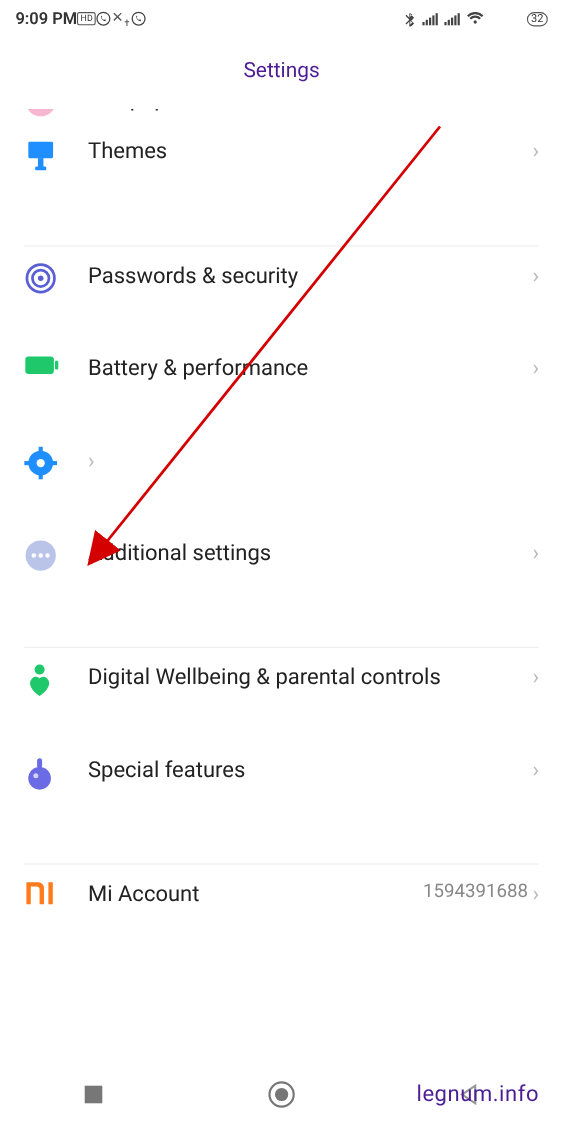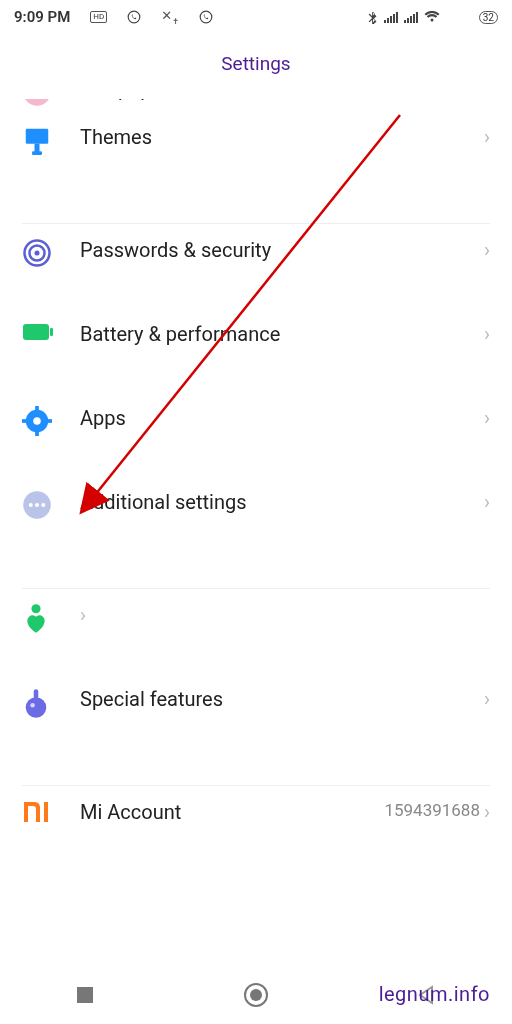--- a/index.html
+++ b/index.html
@@ -1,18 +1,18 @@
 <!DOCTYPE html>
 <html><head>
 <meta charset="utf-8">
 <style>
   * { box-sizing: border-box; margin: 0; padding: 0; }
   html, body { width: 512px; height: 1024px; font-family: -apple-system, Roboto, "Helvetica Neue", Arial, sans-serif; background: #fff; color: #222; overflow: hidden; }
   .status-bar { height: 34px; display: flex; align-items: center; justify-content: space-between; padding: 0 14px; font-size: 14px; color: #333; }
-  .status-left { display: flex; align-items: center; gap: 20px; }
+  .status-left { display: flex; align-items: center; gap: 0; }
   .status-right { display: flex; align-items: center; gap: 6px; }
   .clock { font-weight: 600; font-size: 15px; }
   .ico-box { border:1px solid #555; border-radius:2px; font-size:8px; padding:0 2px; line-height:10px; display:inline-block; }
   .bt-badge { border:1px solid #555; border-radius:8px; font-size:10px; padding:0 3px;margin-left:33px; }
   .header { text-align:center; padding: 18px 0 24px; }
   .header h1 { font-size: 19px; font-weight: 400; color:#4c1d95; }
   .list { }
   .item { display:flex; align-items:flex-start; padding: 0 22px; height: 84px; }
   .item.cut { height: 20px; padding-top:0; align-items:flex-start; }
   .icon-slot { width: 58px; display:flex; align-items:center; }
@@ -141,21 +141,20 @@
     <div class="icon-slot">
       <svg width="30" height="30" viewBox="0 0 24 24">
           <circle cx="12" cy="12" r="9" fill="#1f8fff"></circle>
           <circle cx="12" cy="12" r="3" fill="#fff"></circle>
           <rect x="10.5" y="0" width="3" height="5" fill="#1f8fff"></rect>
           <rect x="10.5" y="19" width="3" height="5" fill="#1f8fff"></rect>
           <rect x="0" y="10.5" width="5" height="3" fill="#1f8fff"></rect>
           <rect x="19" y="10.5" width="5" height="3" fill="#1f8fff"></rect>
         </svg>
     </div>
-    <div class="label">Apps</div>
     <span class="chev">›</span>
   </div>
 
   <div class="item">
     <div class="icon-slot">
       <svg width="30" height="30" viewBox="0 0 24 24">
           <circle cx="12" cy="12" r="11" fill="#b9c4e8"></circle>
           <circle cx="7" cy="12" r="1.6" fill="#fff"></circle>
           <circle cx="12" cy="12" r="1.6" fill="#fff"></circle>
           <circle cx="17" cy="12" r="1.6" fill="#fff"></circle>
@@ -167,20 +166,21 @@
 
   <div class="divider"></div>
 
   <div class="item">
     <div class="icon-slot">
       <svg width="28" height="32" viewBox="0 0 24 28">
           <circle cx="12" cy="5" r="4" fill="#1fc96b"></circle>
           <path d="M12 26C6 22 2 16 6 12c3-3 6 0 6 0s3-3 6 0c4 4 0 10-6 14z" fill="#1fc96b"></path>
         </svg>
     </div>
+    <div class="label">Digital Wellbeing &amp; parental controls</div>
     <span class="chev">›</span>
   </div>
 
   <div class="item">
     <div class="icon-slot">
       <svg width="28" height="32" viewBox="0 0 24 28">
           <circle cx="12" cy="18" r="9" fill="#6b6be6"></circle>
           <rect x="10" y="2" width="4" height="8" rx="2" fill="#6b6be6"></rect>
           <circle cx="9" cy="16" r="2" fill="#fff" opacity="0.7"></circle>
         </svg>

